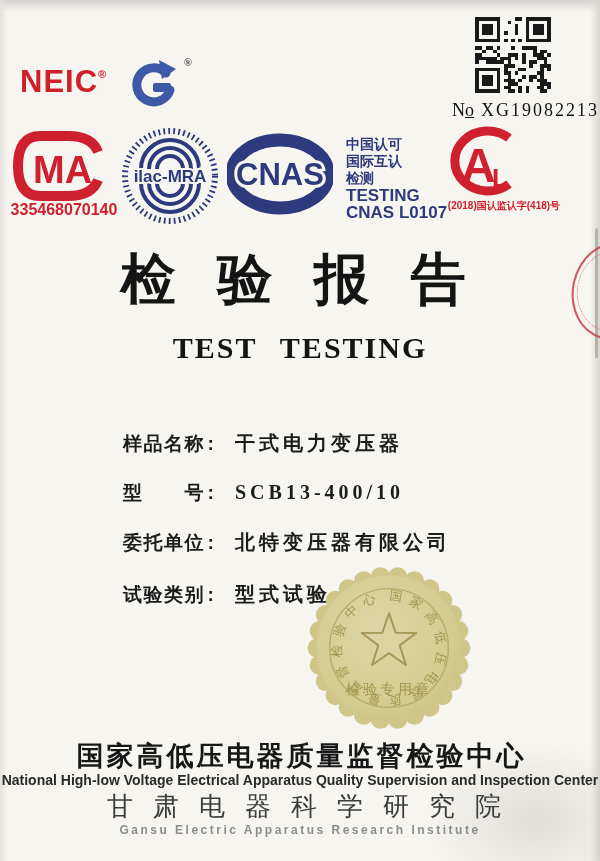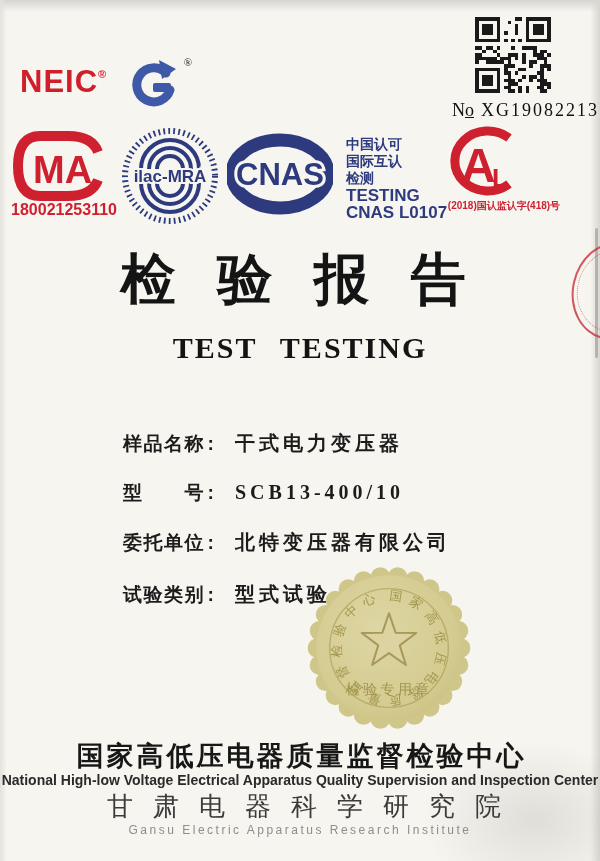--- a/index.html
+++ b/index.html
@@ -68,21 +68,21 @@
   
   .footer-cn1{position:absolute;left:0;top:738px;width:100%;text-align:center;
     font-family:"Liberation Sans",sans-serif;font-weight:bold;font-size:27px;
     letter-spacing:3px;padding-left:3px;box-sizing:border-box;color:#171717;}
   .footer-en1{position:absolute;left:0;top:772px;width:100%;text-align:center;
     font-family:"Liberation Sans",sans-serif;font-weight:bold;font-size:14px;color:#2a2a2a;}
   .footer-cn2{position:absolute;left:4px;top:789px;width:100%;text-align:center;
     font-family:Liberation Sans, sans-serif;font-size:26px;letter-spacing:20px;
     padding-left:20px;box-sizing:border-box;color:#3b3b3b;}
   .footer-en2{position:absolute;left:0;top:823px;width:100%;text-align:center;
-    font-family:"Liberation Sans",sans-serif;font-weight:normal;font-size:12px;
+    font-family:"Liberation Sans",sans-serif;font-weight:bold;font-size:12px;
     letter-spacing:2.5px;color:#8d8d8d;}
 
   svg text{font-family:"Liberation Sans",sans-serif;}
 </style>
 </head>
 <body>
 
 <div id="page">
 
   <div class="edge-top"></div>
@@ -313,21 +313,21 @@
         <rect x="18" y="20" width="1" height="1"></rect>
         <rect x="19" y="20" width="1" height="1"></rect>
       </svg></div>
 
   <div class="report-no"><span>N</span><span class="no-o">o</span><span class="no-val">XG19082213</span></div>
 
   <svg class="badge" style="left:10px;top:130px" width="106" height="72" viewBox="0 0 106 72">
     <path d="M88 22 Q82 6 58 6 H30 Q8 6 8 36 Q8 66 30 66 H58 Q82 66 88 50" fill="none" stroke="#cf2030" stroke-width="10"></path>
     <text x="23" y="53" font-size="38" font-weight="bold" fill="#cf2030">MA</text>
   </svg>
-  <div class="cma-num">180021253110</div>
+  <div class="cma-num">335468070140</div>
 
   <svg class="badge" style="left:121px;top:127px" width="98" height="98" viewBox="0 0 98 98">
     <circle cx="49" cy="49" r="45" fill="none" stroke="#2e3a7e" stroke-width="6" stroke-dasharray="1.8 3.2"></circle>
     <path d="M36 42 A13 13 0 0 1 62 42" fill="none" stroke="#2e3a7e" stroke-width="4"></path>
     <path d="M28 42 A21 21 0 0 1 70 42" fill="none" stroke="#2e3a7e" stroke-width="4"></path>
     <path d="M20 42 A29 29 0 0 1 78 42" fill="none" stroke="#2e3a7e" stroke-width="4"></path>
     <path d="M36 56 A13 13 0 0 0 62 56" fill="none" stroke="#2e3a7e" stroke-width="4"></path>
     <path d="M28 56 A21 21 0 0 0 70 56" fill="none" stroke="#2e3a7e" stroke-width="4"></path>
     <path d="M20 56 A29 29 0 0 0 78 56" fill="none" stroke="#2e3a7e" stroke-width="4"></path>
     <text x="49" y="55" text-anchor="middle" font-size="17" font-weight="bold" fill="#2e3a7e" stroke="#f7f5f0" stroke-width="4" paint-order="stroke">ilac-MRA</text>

